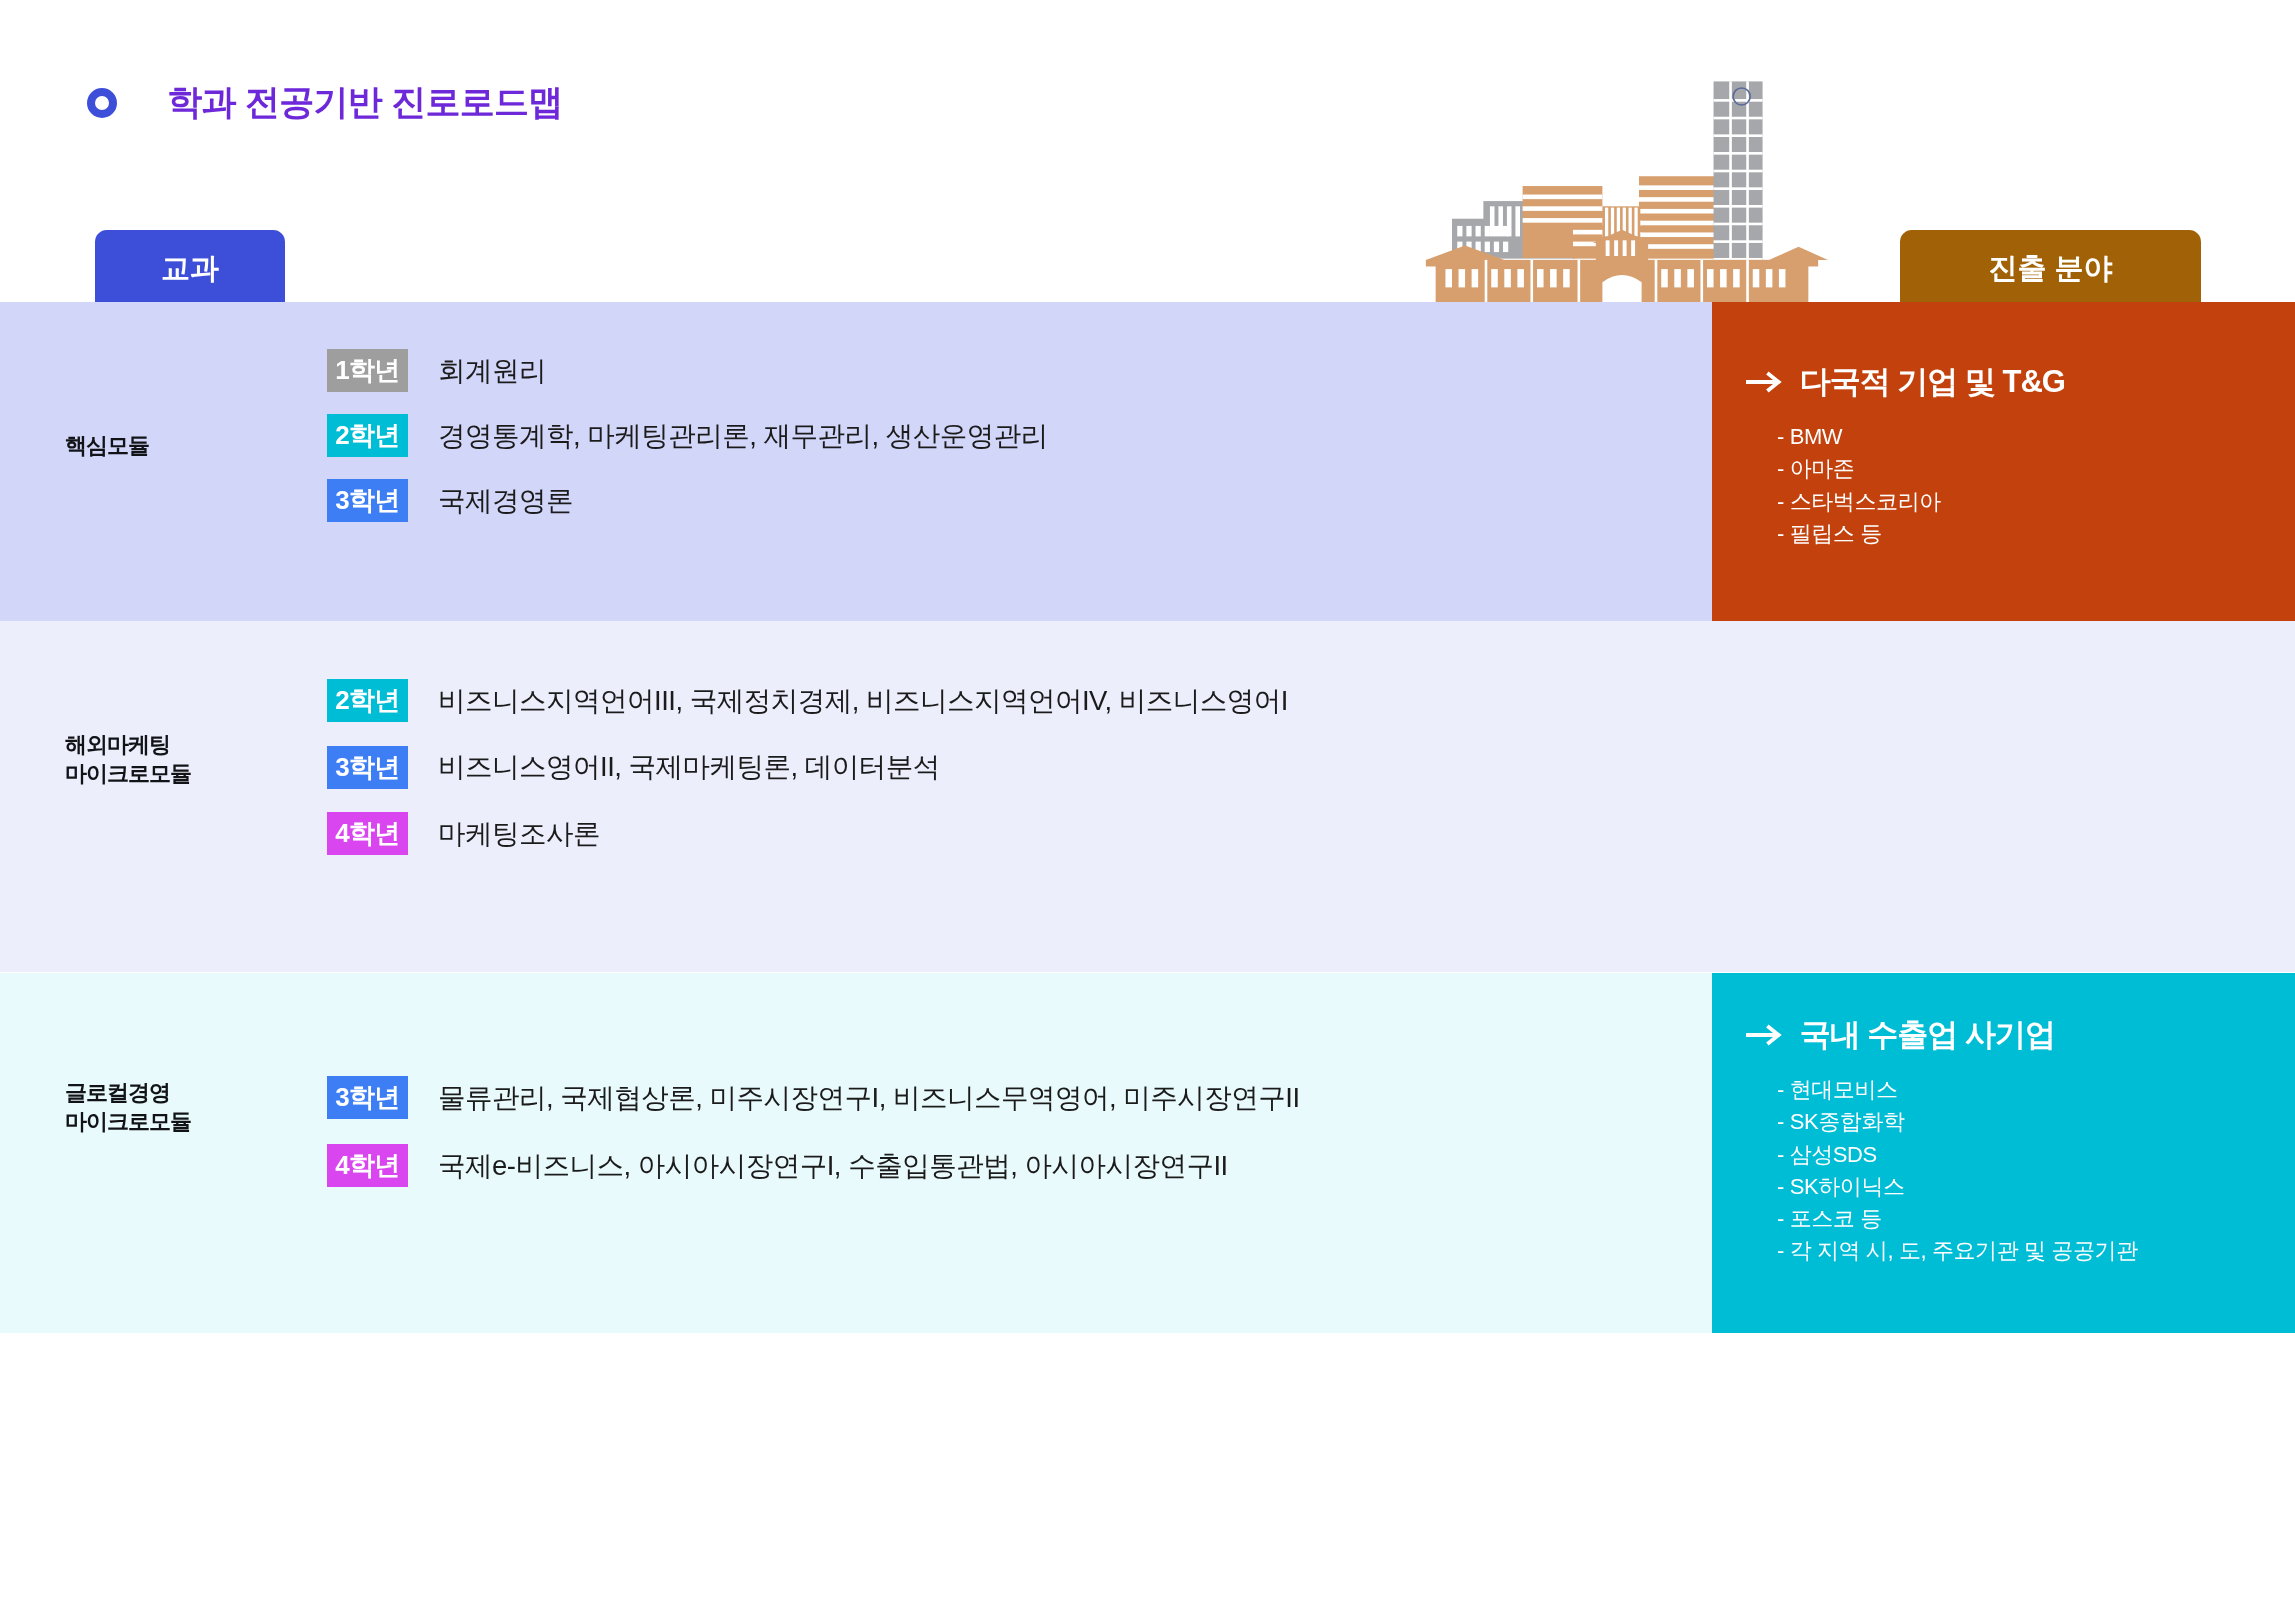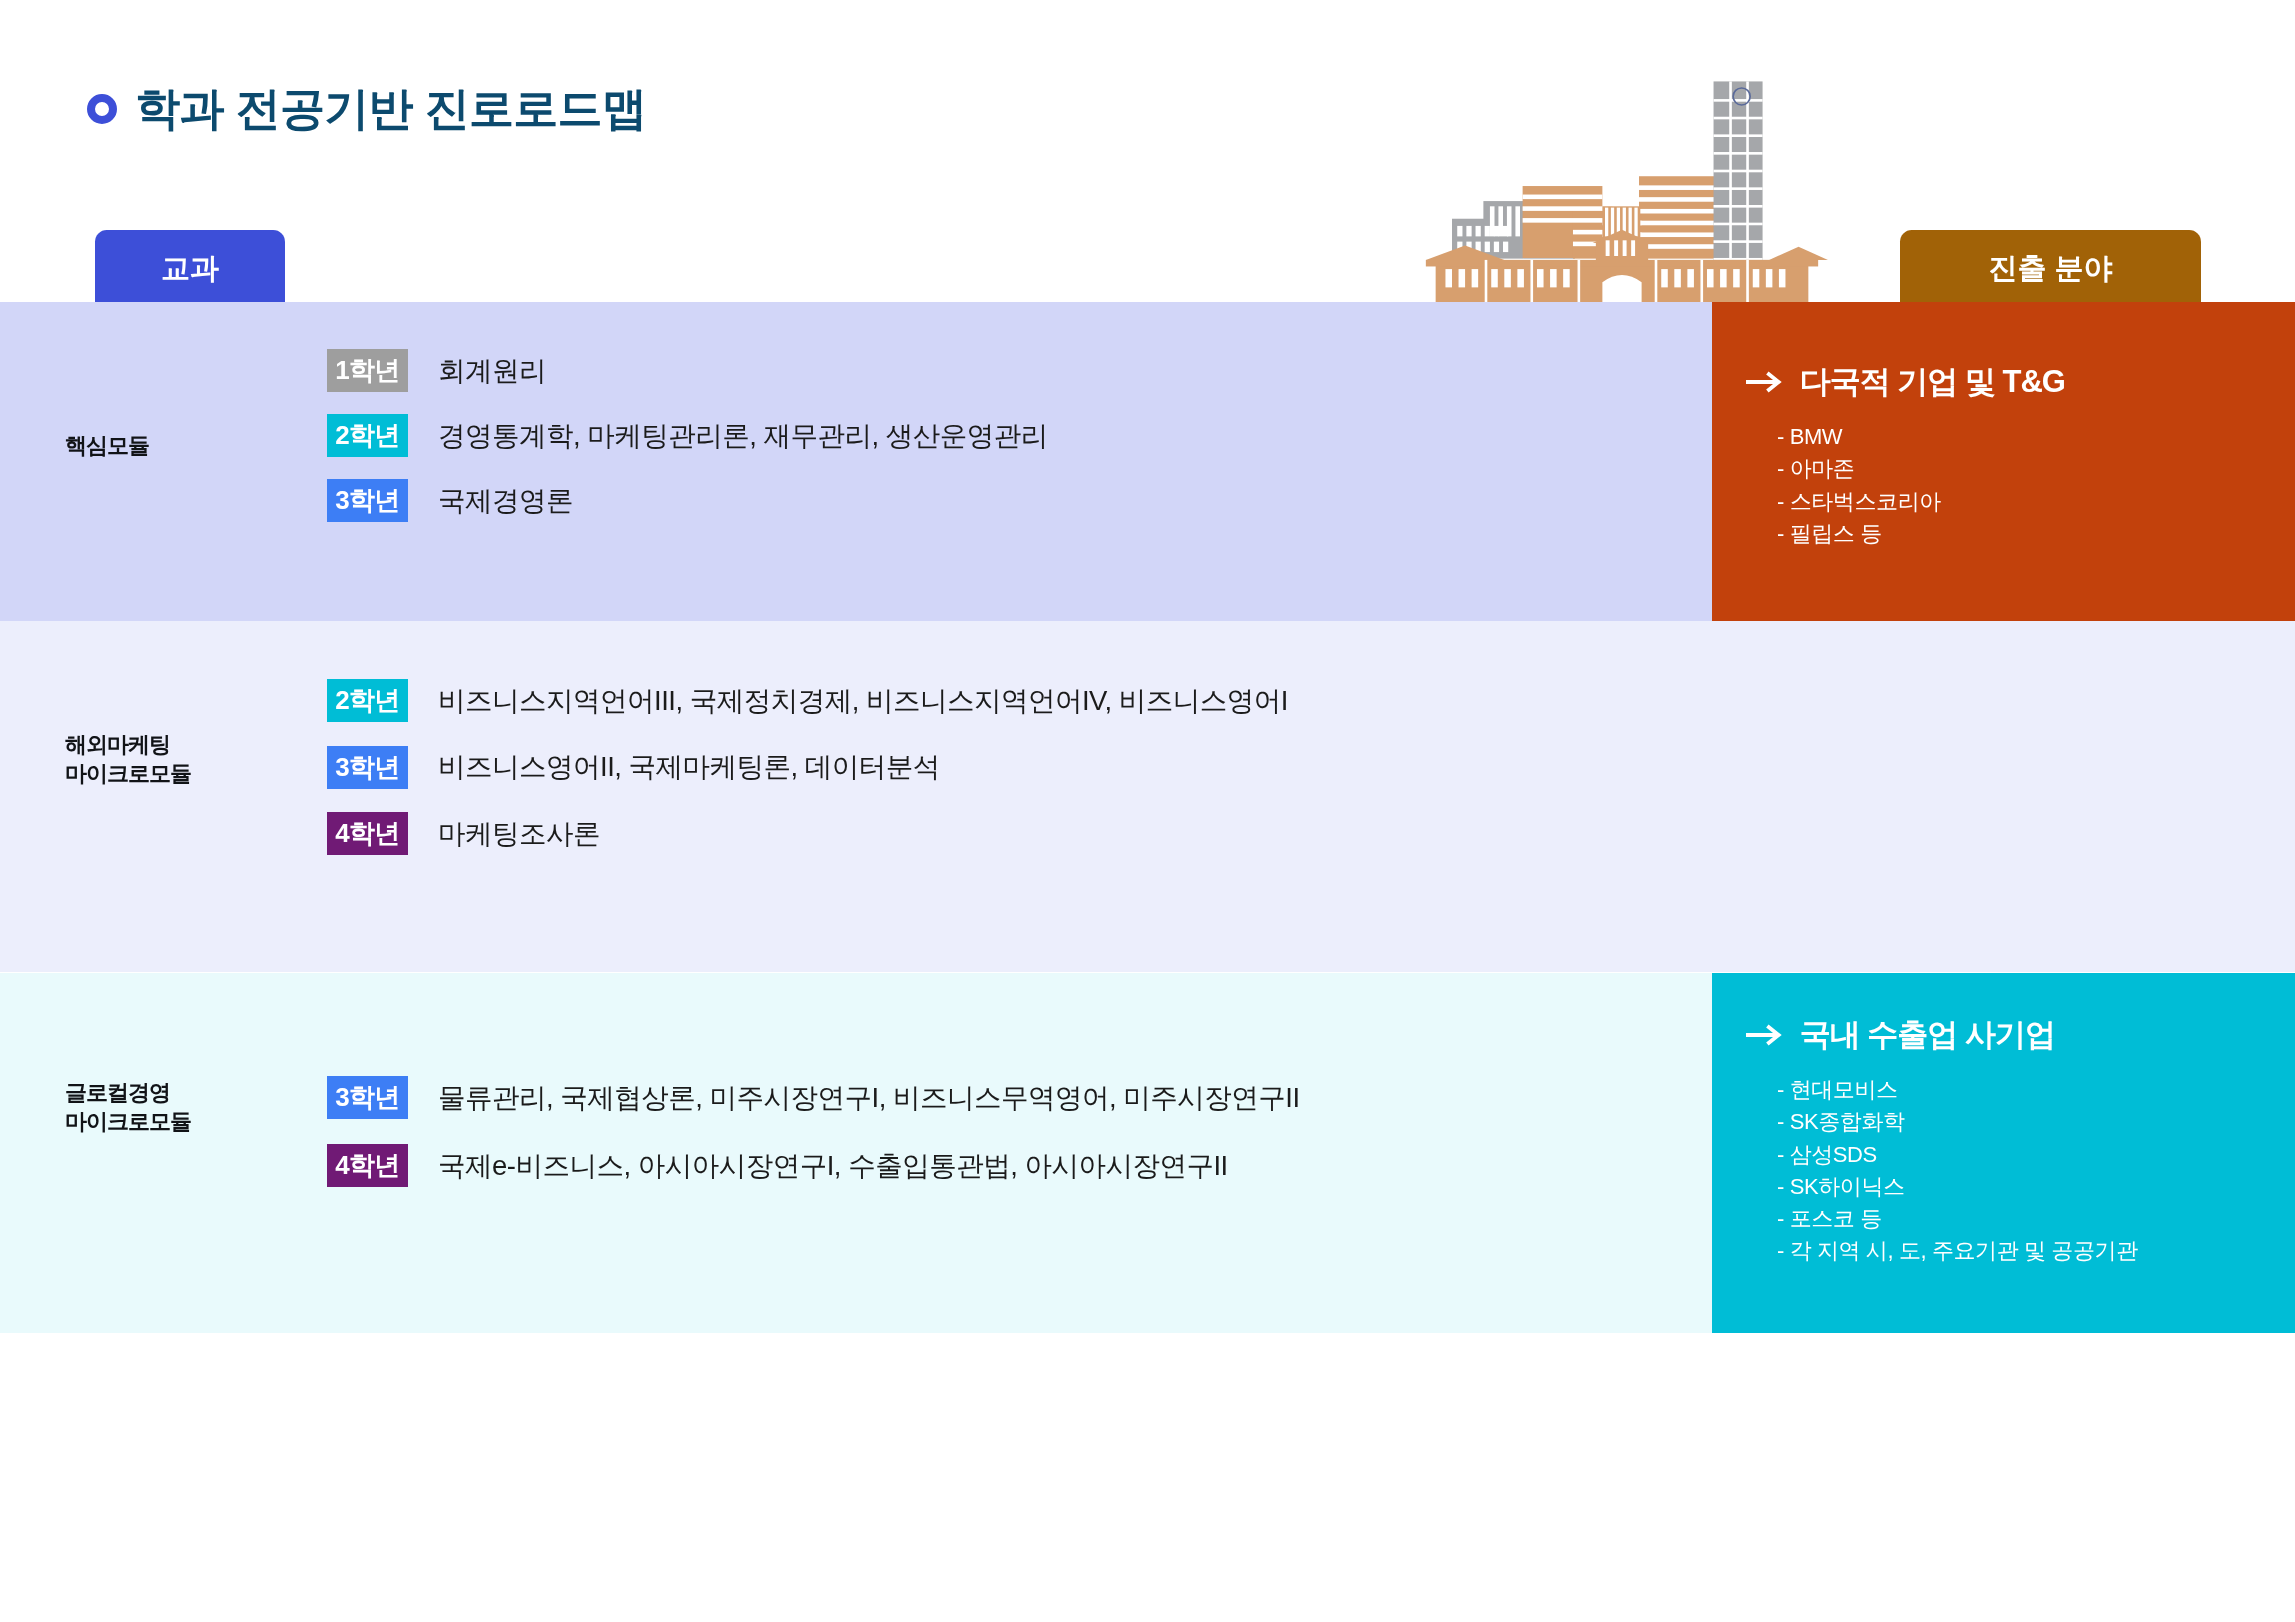--- a/index.html
+++ b/index.html
@@ -15,22 +15,22 @@
   .title-wrap {
     position: absolute; left: 87px; top: 79px;
     display: flex; align-items: center; gap: 18.3px;
   }
   .ring {
     width: 30px; height: 30px; border-radius: 50%;
     border: 8.5px solid #3d4fd8; background: #fff;
     flex: none;
   }
   .title-text {
-    font-size: 45px; font-weight: 700; color: #0c4a6e;
-    letter-spacing: -0.7px; white-space: nowrap;
+    font-size: 35px; font-weight: 700; color: #6d28d9;
+    letter-spacing: -0.7px; white-space: nowrap; margin-left: 32px;
   }
 
   
   .skyline { position: absolute; left: 1406px; top: 52px; width: 432px; height: 255px; }
 
   
   .tab {
     position: absolute; display: flex; align-items: center; justify-content: center;
     border-radius: 11.8px 11.8px 0 0;
     color: #ffffff; font-weight: 700; white-space: nowrap;
@@ -63,21 +63,21 @@
   .year-row { display: flex; align-items: center; gap: 30px; }
   .year-badge {
     width: 81px; height: 43px; flex: none;
     display: flex; align-items: center; justify-content: center;
     color: #ffffff; font-size: 26px; font-weight: 700;
     letter-spacing: -0.7px;
   }
   .y1 { background: #9e9e9e; }
   .y2 { background: #00bdd6; }
   .y3 { background: #3d7ef5; }
-  .y4 { background: #701a75; }
+  .y4 { background: #d946ef; }
   .course-text {
     font-size: 27.5px; color: #1b1b1b; white-space: nowrap;
     letter-spacing: -0.5px;
   }
 
   
   .career-panel {
     position: absolute; left: 1712px; width: 584px;
     color: #ffffff; padding-left: 34px;
   }

